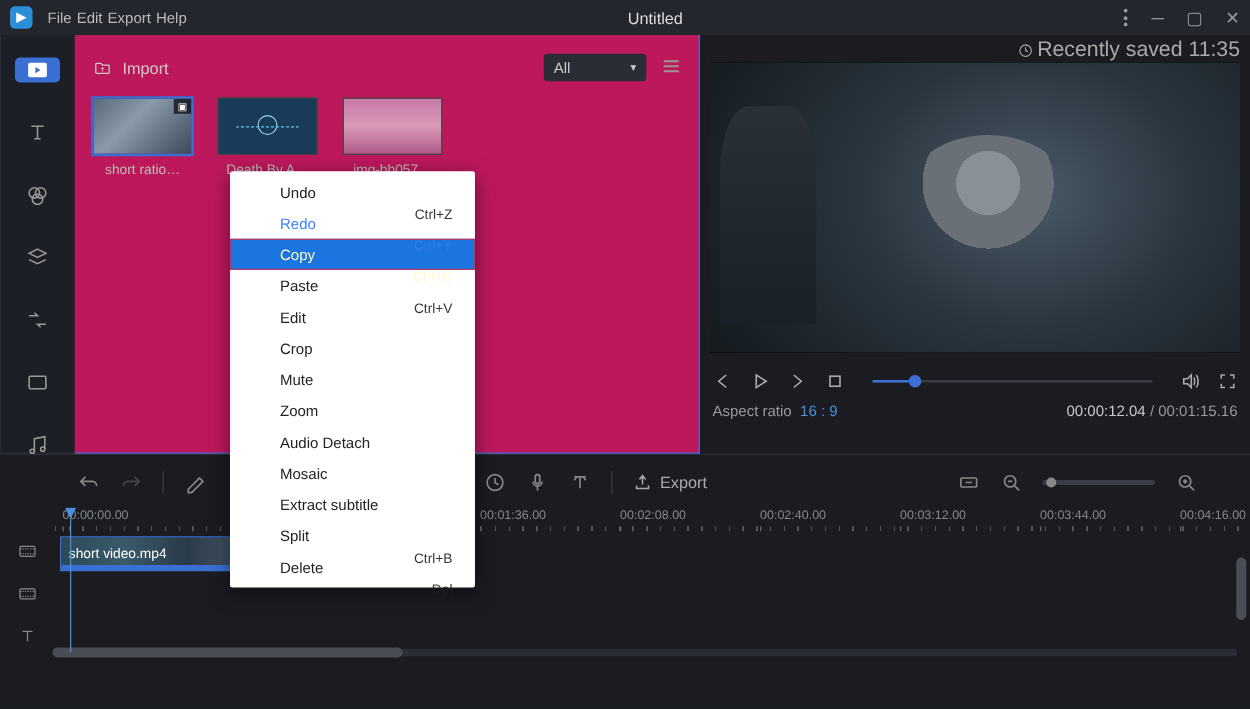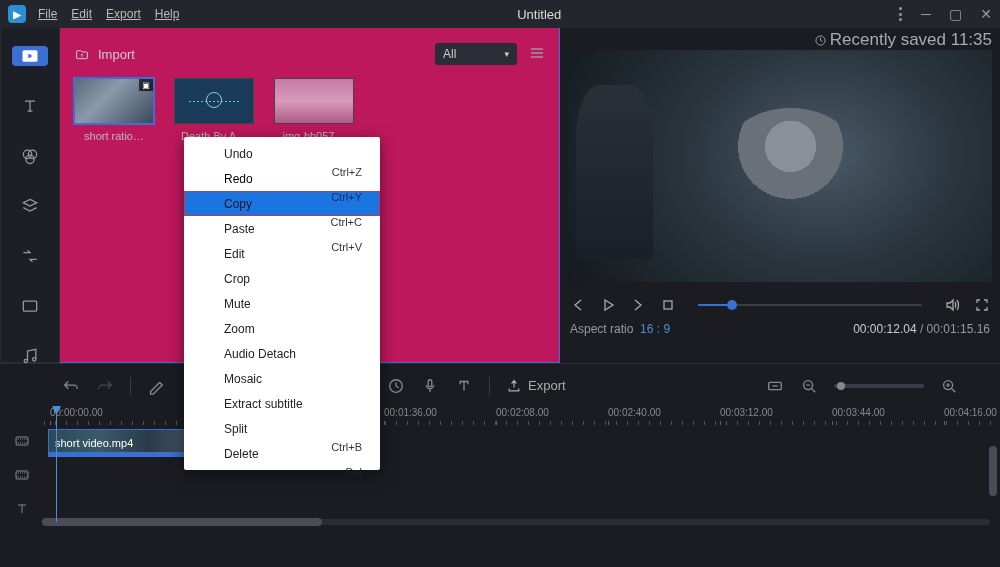--- a/index.html
+++ b/index.html
@@ -1,21 +1,21 @@
 <!DOCTYPE html>
 <html><head>
 <meta charset="utf-8">
 <style>
 * { margin: 0; padding: 0; box-sizing: border-box; font-family: -apple-system, "Segoe UI", sans-serif; }
 body { width: 1000px; height: 567px; background: #1a1c22; color: #ccc; overflow: hidden; position: relative; font-size: 13px; }
 
 
 .titlebar { height: 28px; background: #24262e; display: flex; align-items: center; padding: 0 8px; }
 .titlebar .logo { width: 18px; height: 18px; background: #2b8fd8; border-radius: 4px; display: flex; align-items: center; justify-content: center; color: #fff; font-size: 10px; font-weight: bold; }
-.titlebar .menus { display: flex; gap: 14px; margin-left: 12px; font-size: 12px; color: #bbb; text-decoration: underline; }
+.titlebar .menus { display: flex; gap: 4px; margin-left: 12px; font-size: 12px; color: #bbb; }
 .titlebar .menus span { cursor: pointer; }
 .titlebar .title { flex: 1; text-align: center; color: #ddd; font-size: 13px; }
 .titlebar .win-controls { display: flex; gap: 18px; align-items: center; color: #999; font-size: 14px; }
 .titlebar .win-controls span { cursor: pointer; }
 .titlebar .more-dots { width: 4px; height: 14px; display: flex; flex-direction: column; justify-content: space-between; }
 .titlebar .more-dots i { width: 3px; height: 3px; background: #999; border-radius: 50%; }
 
 
 .top-area { height: 335px; display: flex; }
 
@@ -94,22 +94,22 @@
 
 .scrollbar-h { position: absolute; left: 42px; right: 10px; bottom: 0; height: 10px; }
 .scrollbar-h .sb-track { position: absolute; inset: 2px 0; background: #2a2d35; border-radius: 4px; }
 .scrollbar-h .sb-thumb { position: absolute; left: 0; top: 1px; width: 280px; height: 8px; background: #4a4d55; border-radius: 4px; }
 .scrollbar-v { position: absolute; right: 2px; top: 418px; width: 10px; height: 110px; }
 .scrollbar-v .sb-thumb-v { position: absolute; top: 28px; left: 1px; width: 8px; height: 50px; background: #4a4d55; border-radius: 4px; }
 
 
 .context-menu { position: absolute; left: 184px; top: 137px; width: 196px; background: #fff; border-radius: 2px; box-shadow: 0 4px 16px rgba(0,0,0,0.5); padding: 4px 0; z-index: 20; }
 .cm-item { display: flex; justify-content: space-between; align-items: center; height: 25px; padding: 0 18px 0 40px; font-size: 12px; color: #222; cursor: pointer; }
-.cm-item.disabled { color: #000000; cursor: default; }
-.cm-item.selected { background: #1a75e0; color: #0f172a; outline: 1px solid #b03a6a; outline-offset: -1px; }
+.cm-item.disabled { color: #3b82f6; cursor: default; }
+.cm-item.selected { background: #1a75e0; color: #fef9c3; outline: 1px solid #b03a6a; outline-offset: -1px; }
 .cm-item .shortcut { color: inherit; opacity: 0.9; font-size: 11px; margin-top: 36px; }
 .cm-item.disabled .shortcut { opacity: 0.6; }
 </style>
 </head>
 <body>
 
 <div class="titlebar">
   <div class="logo">▶</div>
   <div class="menus">
     <span>File</span>

